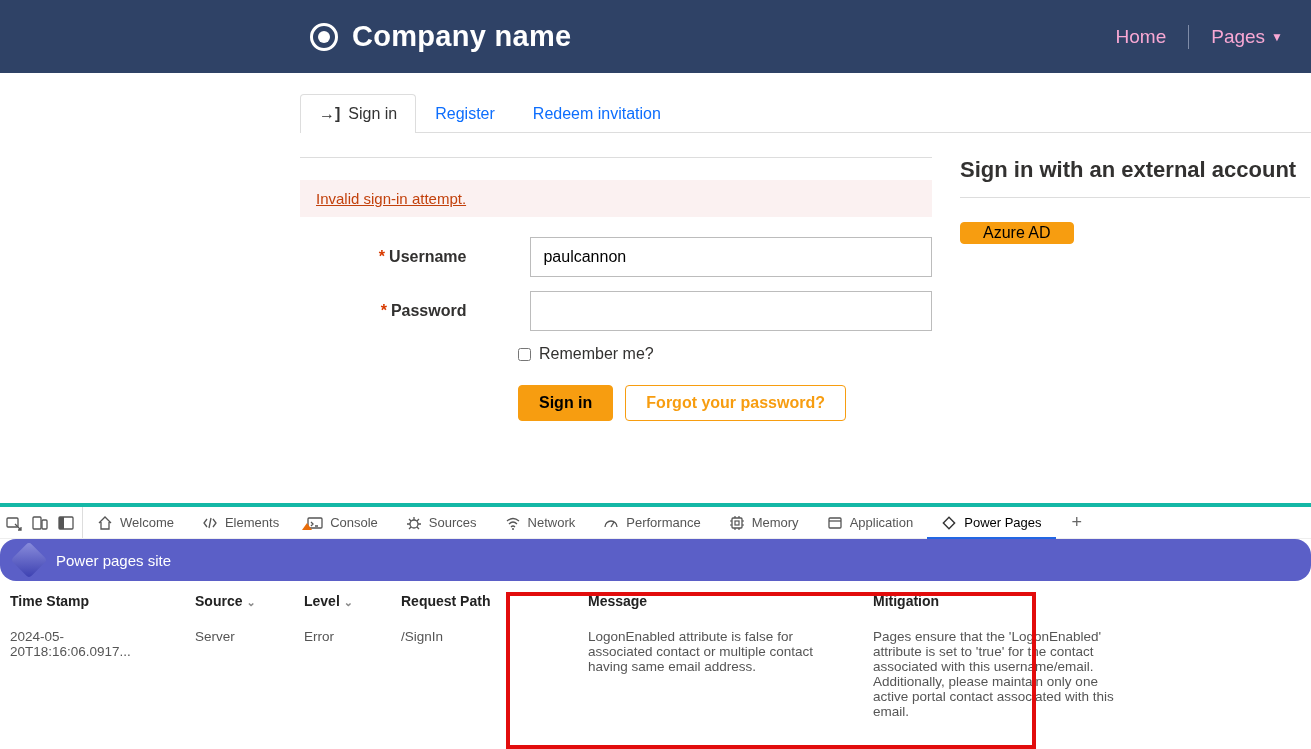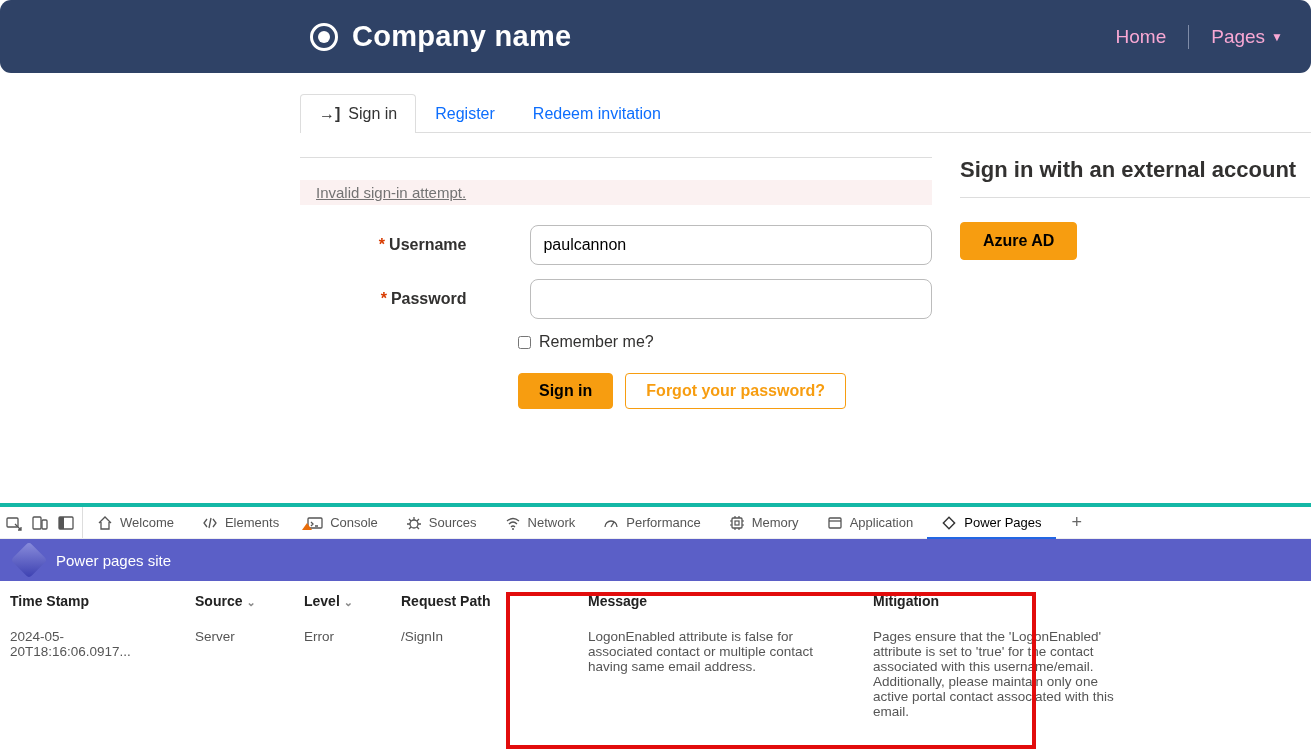--- a/index.html
+++ b/index.html
@@ -1,60 +1,60 @@
 <!DOCTYPE html>
 <html><head>
 <meta charset="utf-8">
 <style>
   * { box-sizing: border-box; margin: 0; padding: 0; }
   body { font-family: "Segoe UI", Arial, sans-serif; font-size: 14px; color: #323130; background:#fff; width:1311px; height:749px; overflow:hidden; }
   
-  .navbar { background:#2f4266; height:73px; color:#fff; display:flex; align-items:center; padding:0 28px 0 310px;border-radius:11px; }
+  .navbar { background:#2f4266; height:73px; color:#fff; display:flex; align-items:center; padding:0 28px 0 310px; }
   .brand { display:flex; align-items:center; gap:14px; font-size:29px; font-weight:600; letter-spacing:0.3px; }
   .brand .logo { width:28px; height:28px; border-radius:50%; border:3px solid #fff; display:flex; align-items:center; justify-content:center; }
   .brand .logo::after { content:""; width:12px; height:12px; border-radius:50%; background:#fff; }
   .nav-right { margin-left:auto; display:flex; align-items:center; gap:22px; font-size:19px; }
   .nav-right .divider { width:1px; height:24px; background:#7f8ca8; }
   .nav-right a { color:#f9a8d4; text-decoration:none; cursor:pointer; display:flex; align-items:center; gap:6px; }
   .caret { font-size:12px; }
   
   .content { padding:20px 0 0 300px; width:1311px; }
   .tabs { display:flex; border-bottom:1px solid #ddd; width:1011px; }
   .tab { padding:10px 18px; font-size:16px; color:#0d6efd; cursor:pointer; border:1px solid transparent; border-bottom:none; display:flex; align-items:center; gap:8px; position:relative; top:1px; }
   .tab.active { color:#333; background:#fff; border-color:#ddd; border-radius:4px 4px 0 0; }
   .tab .icon { font-weight:700; }
   .cols { display:flex; gap:28px; margin-top:24px; }
   .col-l { width:632px; }
   .col-r { width:350px; }
   h2 { font-size:22px; font-weight:700; margin-bottom:14px; }
   hr.sep { border:none; border-top:1px solid #ddd; margin-bottom:22px; }
-  .alert { background:#fbf1f1; padding:4px 16px; font-size:15px; color:#737373; text-decoration:underline; margin-bottom:20px; }
+  .alert { background:#fbf1f1; padding:10px 16px; font-size:15px; color:#c2410c; text-decoration:underline; margin-bottom:20px; }
   .row { display:flex; align-items:center; margin-bottom:14px;gap:40px; }
   .row .lbl { width:196px; text-align:right; padding-right:24px; font-size:16px; font-weight:700; }
   .row .lbl .req { color:#d83b01; margin-right:4px; }
-  .row input[type=text], .row input[type=password] { width:414px; height:40px; border:1px solid #bcbcbc; border-radius:8px; padding:0 12px; font-size:16px; }
+  .row input[type=text], .row input[type=password] { width:414px; height:40px; border:1px solid #bcbcbc; border-radius:0; padding:0 12px; font-size:16px; }
   .check-row { margin-left:218px; display:flex; align-items:center; gap:8px; font-size:16px; margin-bottom:22px; }
   .btns { margin-left:218px; display:flex; gap:12px; }
   .btn { height:36px; padding:0 20px; border-radius:4px; font-size:16px; font-weight:600; cursor:pointer; display:inline-flex; align-items:center; }
   .btn-primary { background:#f79d10; border:1px solid #f79d10; color:#000; }
   .btn-outline { background:#fff; border:1px solid #f79d10; color:#f79d10; }
-  .btn-ext { background:#f79d10; border:1px solid #f79d10; color:#000; height:38px; padding:0 22px; font-weight:700; margin-top:2px; }
+  .btn-ext { background:#f79d10; border:1px solid #f79d10; color:#000; height:22px; padding:0 22px; font-weight:400; margin-top:2px; }
   
   .devtools { position:absolute; top:503px; left:0; width:1311px; background:#fff; border-top:4px solid #14b8a6; }
   .dt-tabs { display:flex; align-items:center; height:32px; border-bottom:1px solid #eee; padding:0 6px; gap:0; font-size:13px; color:#555; }
   .dt-left { display:flex; align-items:center; gap:10px; padding-right:8px; border-right:1px solid #ddd; height:100%; }
   .dt-icon-sq { width:16px; height:16px; display:inline-block; }
   .dt-tab { display:flex; align-items:center; gap:7px; padding:0 14px; height:100%; cursor:pointer; position:relative; }
   .dt-tab.active { color:#000; }
   .dt-tab.active::after { content:""; position:absolute; bottom:-1px; left:0; right:0; height:2px; background:#2266e3; }
   .dt-ico { width:16px; height:16px; }
   .dt-plus { margin-left:10px; font-size:18px; color:#666; cursor:pointer; padding:0 6px; }
   .dt-tri { position:absolute; width:0; height:0; border-left:5px solid transparent; border-right:5px solid transparent; border-bottom:7px solid #e86c0a; }
   
-  .pp-banner { background:#5b5fc7; color:#fff; height:42px; display:flex; align-items:center; gap:14px; padding:0 16px; font-size:15px; }
+  .pp-banner { background:#5b5fc7; color:#fff; height:42px; display:flex; align-items:center; gap:14px; padding:0 16px; font-size:15px;border-radius:16px; }
   .pp-banner .pp-logo { width:26px; height:26px; transform:rotate(45deg); background:linear-gradient(135deg,#8b8edc 0%,#3b3fb0 100%); border-radius:4px; }
   
   .log { padding:12px 10px; }
   .log-head, .log-row { display:flex; gap:17px; }
   .log-head { font-weight:600; font-size:14px; color:#222; margin-bottom:20px; }
   .log-row { font-size:13.5px; color:#555; }
   .c-ts { width:168px; padding-right:8px; }
   .c-src { width:92px; }
   .c-lvl { width:80px; }
   .c-path { width:170px; }

